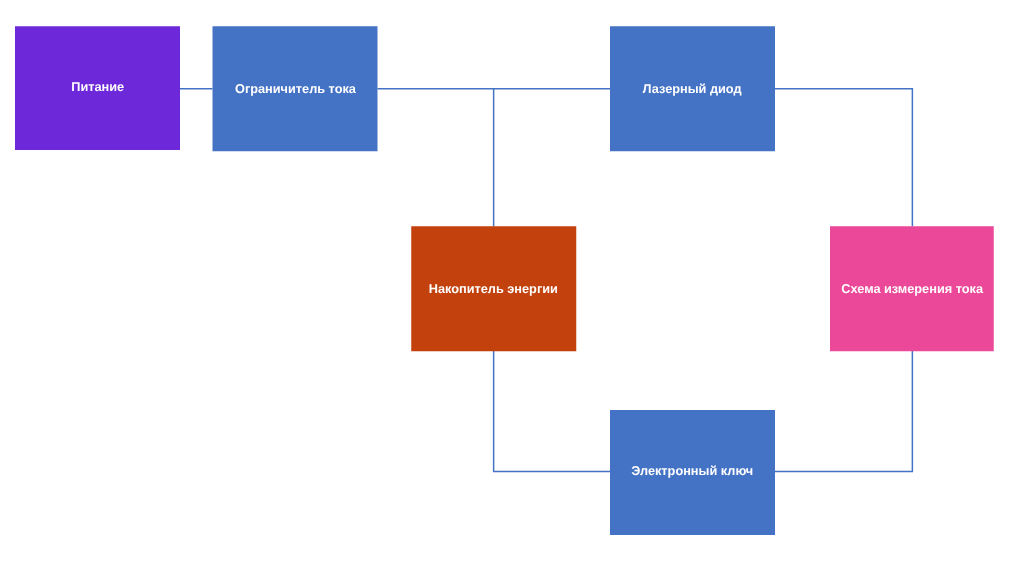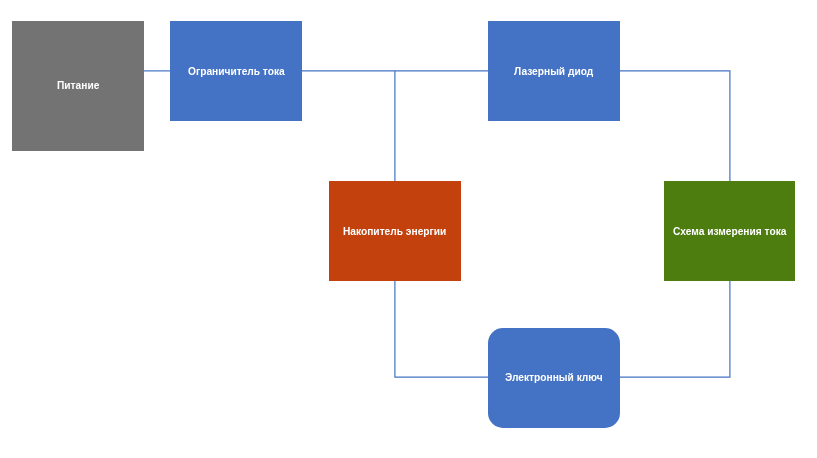--- a/index.html
+++ b/index.html
@@ -27,32 +27,32 @@
     <g fill="none" stroke="#4472C4" stroke-width="1.2">
       <path d="M143.8 70.9 L170 70.9"></path>
       <path d="M302 70.9 L488 70.9"></path>
       <path d="M394.9 70.9 L394.9 181.2"></path>
       <path d="M620 70.9 L729.9 70.9 L729.9 181.2"></path>
       <path d="M394.9 280.8 L394.9 377.2 L488.2 377.2"></path>
       <path d="M620 377.2 L729.9 377.2 L729.9 280.8"></path>
     </g>
   </svg>
 
-  <div class="box" style="left: 11.5px; top: 20.8px; width: 132.5px; height: 130px; background: #737373; color: rgb(255, 255, 255);">
+  <div class="box" style="left: 11.5px; top: 20.8px; width: 132.5px; height: 99px; background: #6d28d9; color: rgb(255, 255, 255);">
     <span>Питание</span>
   </div>
   <div class="box" style="left: 487.9px; top: 20.8px; width: 132.2px; height: 100.2px; background: rgb(68, 114, 196); color: rgb(255, 255, 255);">
     <span>Лазерный диод</span>
   </div>
   <div class="box" style="left: 169.8px; top: 20.8px; width: 132.3px; height: 100.2px; background: rgb(68, 114, 196); color: rgb(255, 255, 255);">
     <span>Ограничитель тока</span>
   </div>
   <div class="box" style="left: 328.6px; top: 180.8px; width: 132.5px; height: 100.2px; background: #c2410c; color: rgb(255, 255, 255);">
     <span>Накопитель энергии</span>
   </div>
-  <div class="box" style="left: 663.7px; top: 180.8px; width: 131.6px; height: 100.2px; background: #4d7c0f; color: rgb(255, 255, 255);">
+  <div class="box" style="left: 663.7px; top: 180.8px; width: 131.6px; height: 100.2px; background: #ec4899; color: rgb(255, 255, 255);">
     <span>Схема измерения тока</span>
   </div>
-  <div class="box" style="left: 487.9px; top: 327.7px; width: 132.2px; height: 99.9px; background: rgb(68, 114, 196); color: rgb(255, 255, 255); border-radius: 15px;">
+  <div class="box" style="left: 487.9px; top: 327.7px; width: 132.2px; height: 99.9px; background: rgb(68, 114, 196); color: rgb(255, 255, 255);">
     <span>Электронный ключ</span>
   </div>
 
 </div>
 
 </body></html>

